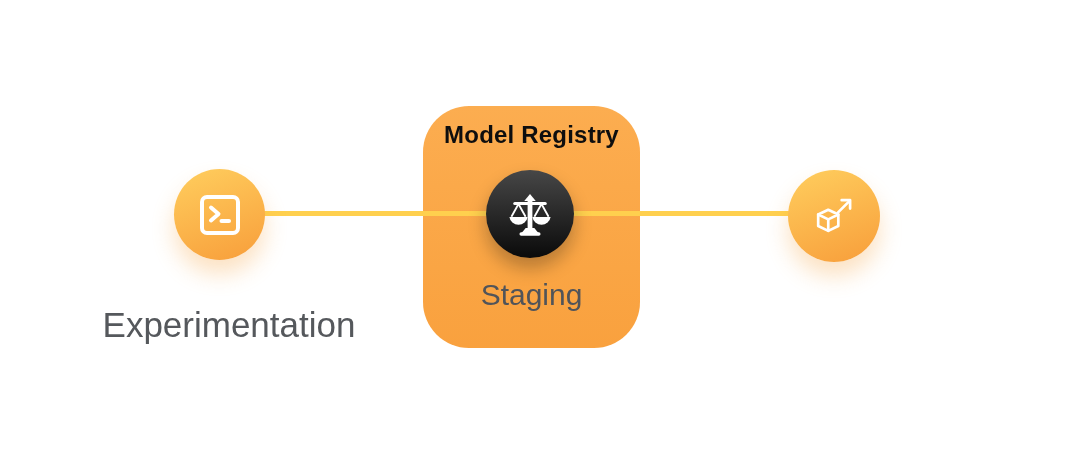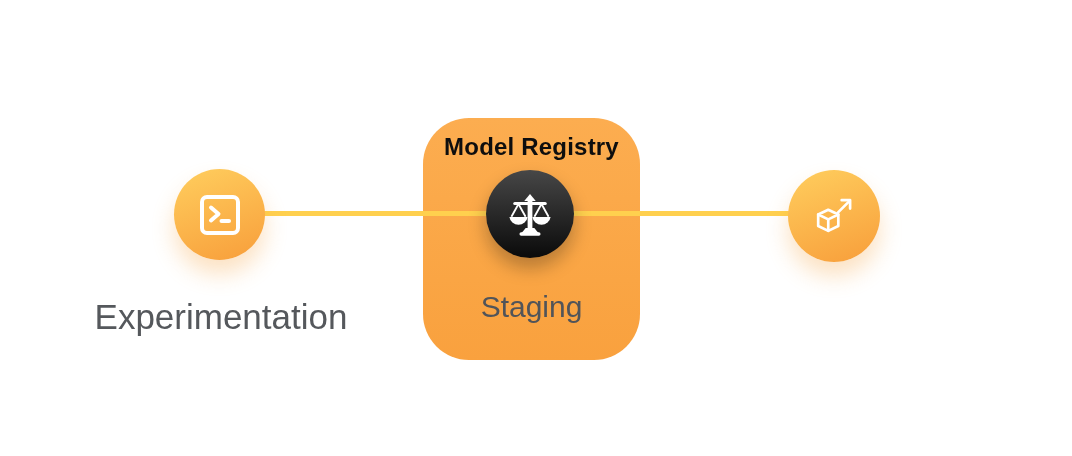--- a/index.html
+++ b/index.html
@@ -11,21 +11,20 @@
   
   .connector {
     position:absolute; left:220px; top:211px; width:615px; height:5px;
     background:#FFD04E; border-radius:3px; z-index:2;
   }
   
   .registry-card {
     position:absolute; left:423px; top:106px; width:217px; height:242px;
     border-radius:46px; z-index:1;
     background:linear-gradient(180deg,#FCAD50 0%,#F9A13E 100%);
-    margin-top:12px;
   }
   .card-title {
     position:absolute; top:15px; left:0; width:100%; text-align:center;
     font-size:24px; font-weight:600; color:#0E0E0E; letter-spacing:.2px;
   }
   .staging-label {
     position:absolute; top:169px; left:0; width:100%; text-align:center;
     font-size:30px; line-height:40px; font-weight:400; color:#515459;
   }
   
@@ -44,21 +43,21 @@
     display:flex; align-items:center; justify-content:center;
   }
   .node-exp  { left:174px; top:169px; }
   .node-prod { left:788px; top:170px; width:92px; height:92px; }
   
   .stage-label {
     position:absolute; top:298px; transform:translateX(-50%);
     font-size:35px; line-height:38px; color:#55585C; white-space:nowrap;
     z-index:2;
   }
-  .label-exp  { left:221px; }
+  .label-exp  { left:229px;margin-top:8px; }
   .label-prod { left:843px; }
   .icon { display:block; line-height:0; }
 </style>
 </head>
 <body>
 
 <div class="canvas">
 
   <div class="connector"></div>
 

